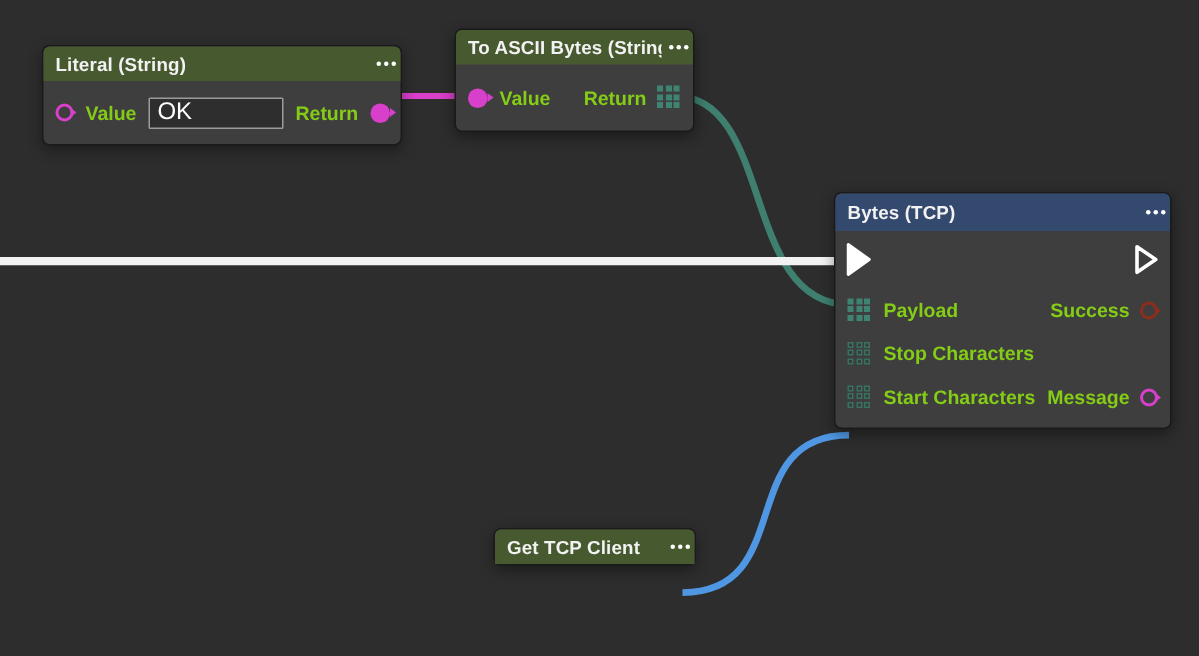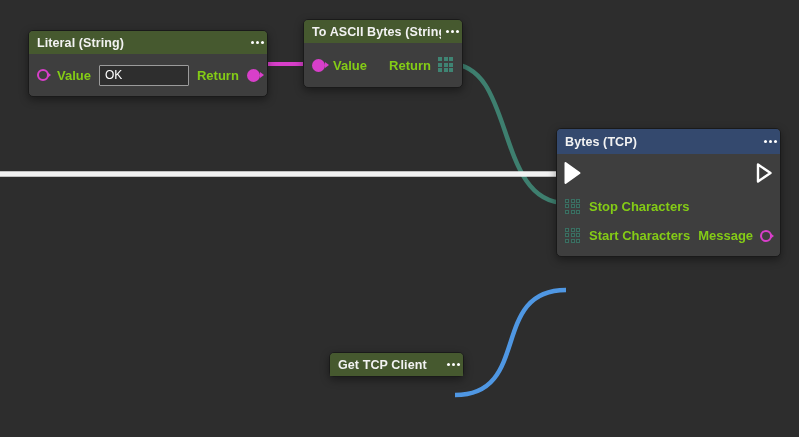--- a/index.html
+++ b/index.html
@@ -67,21 +67,21 @@
   .grid-port i{display:block;}
   .grid-filled i{background:#3f8473;}
   .grid-hollow i{box-sizing:border-box;border:1px solid #3a6f62;background:#323f3b;}
 
   .flow-tri{flex:0 0 auto;display:block;}
 
   
   .text-field{
     width:78px;height:19px;
     background:#2e2e2e;border:1px solid #9b9b9b;border-radius:1px;
-    color:#ffffff;font-size:12px;font-family:"Liberation Sans",sans-serif;
+    color:#ffffff;font-size:16px;font-family:"Liberation Sans",sans-serif;
     padding:0 5px;outline:none;
   }
 
   
   #node-literal{left:28px;top:30px;width:240px;}
   #node-literal .row{height:42px;}
   #node-to-ascii{left:303px;top:19px;width:160px;}
   #node-to-ascii .row{height:44px;}
   #node-send{left:556px;top:128px;width:225px;padding-bottom:6px;}
   #node-send .node-header{height:25px;}
@@ -146,20 +146,38 @@
   </div>
   <div class="row flow-row">
     <svg class="flow-tri" width="19" height="24">
       <path d="M2.5 2 L16.5 12 L2.5 22 Z" fill="#ffffff" stroke="#ffffff" stroke-width="2" stroke-linejoin="round"></path>
     </svg>
     <svg class="flow-tri" width="19" height="24">
       <path d="M3 3.5 L15.5 12 L3 20.5 Z" fill="none" stroke="#ffffff" stroke-width="2.4" stroke-linejoin="round"></path>
     </svg>
   </div>
   <div class="row port-row">
+    <span class="grid-port grid-filled">
+      <i></i>
+        <i></i>
+        <i></i>
+        <i></i>
+        <i></i>
+        <i></i>
+        <i></i>
+        <i></i>
+        <i></i>
+    </span>
+    <span class="label">Payload</span>
+    <span class="right-group">
+      <span class="label">Success</span>
+      <span class="port port-ring c-success"></span>
+    </span>
+  </div>
+  <div class="row port-row">
     <span class="grid-port grid-hollow">
       <i></i>
         <i></i>
         <i></i>
         <i></i>
         <i></i>
         <i></i>
         <i></i>
         <i></i>
         <i></i>

